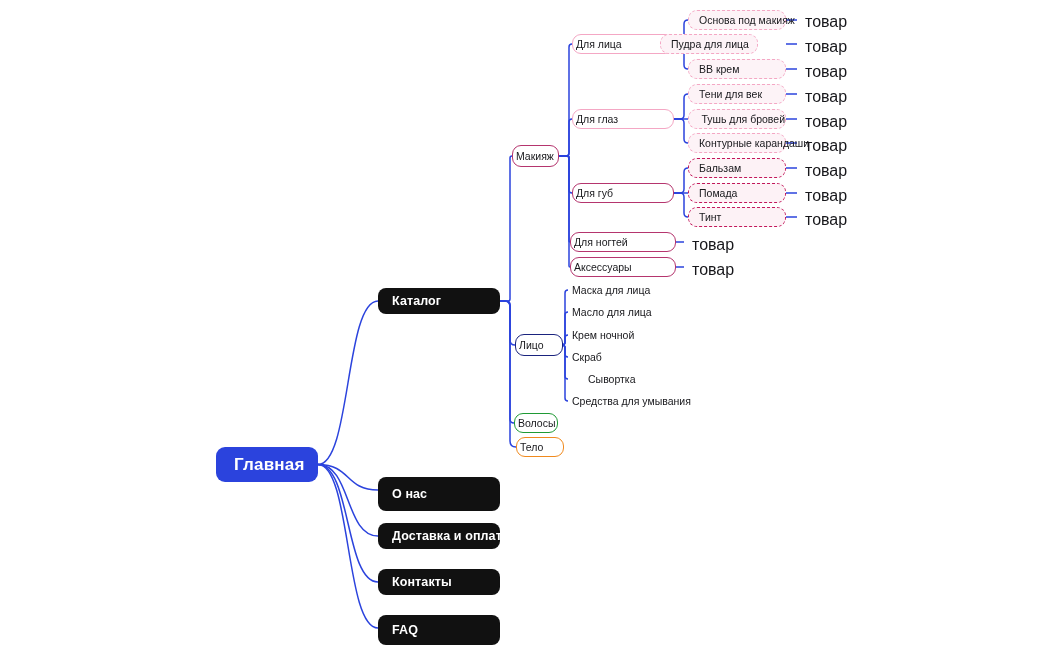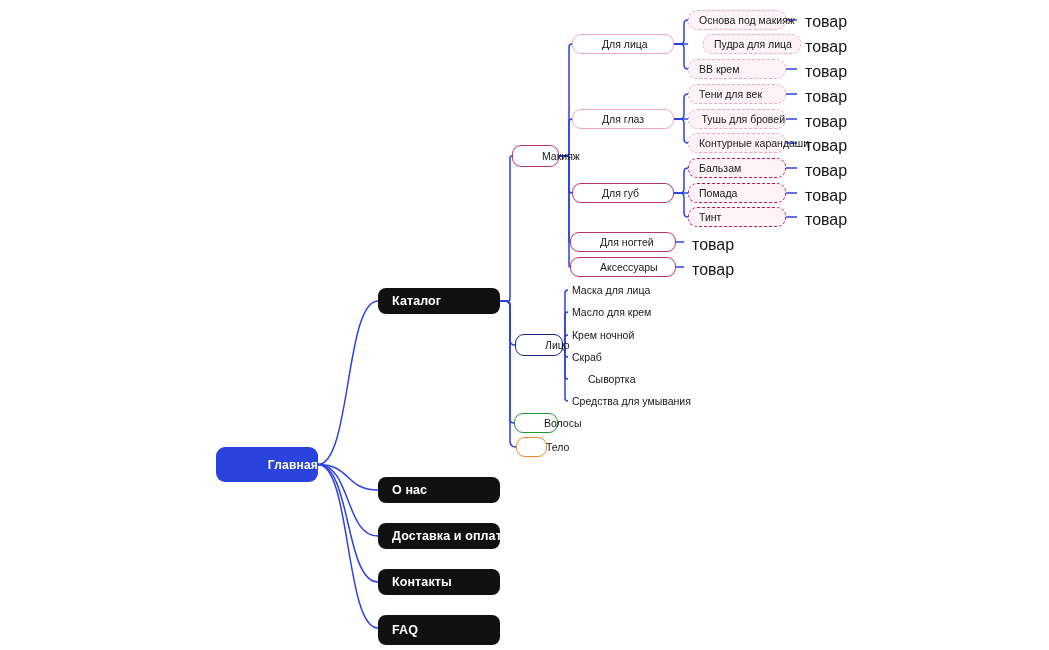--- a/index.html
+++ b/index.html
@@ -6,29 +6,29 @@
   body{width:1049px;height:650px;overflow:hidden;
        font-family:"Liberation Sans","DejaVu Sans",sans-serif;}
   #canvas{position:relative;width:1049px;height:650px;background:#ffffff;}
   svg.edges{position:absolute;left:0;top:0;width:1049px;height:650px;pointer-events:none;}
 
   .node{position:absolute;box-sizing:border-box;display:flex;align-items:center;
         white-space:nowrap;}
 
   
   .n-root{background:#2b43dd;color:#ffffff;border-radius:9px;
-          font-size:12px;font-weight:700;padding-left:18px;letter-spacing:.2px;justify-content:flex-end;}
+          font-size:17px;font-weight:700;padding-left:18px;letter-spacing:.2px;}
 
   
   .n-black{background:#111111;color:#ffffff;border-radius:8px;
            font-size:12.5px;font-weight:700;padding-left:14px;letter-spacing:.1px;}
 
   
   .n-chip{background:#ffffff;border-radius:9px;font-size:10.5px;color:#17171b;
-          padding-left:29px;border:1.6px solid #c2185b;}
+          padding-left:3px;border:1.6px solid #c2185b;}
   .n-chip.crimson{border-color:#b5356e;}
   .n-chip.pinklt{border-color:#f4a7c4;}
   .n-chip.navy{border-color:#1a237e;}
   .n-chip.green{border-color:#1f9a35;}
   .n-chip.orange{border-color:#f08a1e;}
 
   
   .n-dash{background:#fdf3f7;border-radius:9px;font-size:10.5px;color:#17171b;
           padding-left:10px;border:1.4px dashed #f4a7c4;}
   .n-dash.crimson{border-color:#c2185b;background:#fdf2f6;}
@@ -83,42 +83,42 @@
       <path d="M 555 345 L 562 345 Q 565 345 565 348 L 565 376 Q 565 379 568 379 L 568 379" fill="none" stroke="#2b43dd" stroke-width="1.5"></path>
       <path d="M 555 345 L 562 345 Q 565 345 565 348 L 565 398 Q 565 401 568 401 L 568 401" fill="none" stroke="#2b43dd" stroke-width="1.5"></path>
     </svg>
   <div id="nodes">
       <div class="node n-root" style="left: 216px; top: 447px; width: 102px; height: 35px;">
         <span>Главная</span>
       </div>
       <div class="node n-black" style="left: 378px; top: 288px; width: 122px; height: 26px;">
         <span>Каталог</span>
       </div>
-      <div class="node n-black" style="left: 378px; top: 477px; width: 122px; height: 26px;">
+      <div class="node n-black" style="left: 378px; top: 477px; width: 122px; height: 34px;">
         <span>О нас</span>
       </div>
       <div class="node n-black" style="left: 378px; top: 523px; width: 122px; height: 26px;">
         <span>Доставка и оплата</span>
       </div>
       <div class="node n-black" style="left: 378px; top: 569px; width: 122px; height: 26px;">
         <span>Контакты</span>
       </div>
       <div class="node n-black" style="left: 378px; top: 615px; width: 122px; height: 30px; text-align: center;">
         <span>FAQ</span>
       </div>
       <div class="node n-chip crimson" style="left: 512px; top: 145px; width: 47px; height: 22px;">
         <span>Макияж</span>
       </div>
       <div class="node n-chip navy" style="left: 515px; top: 334px; width: 48px; height: 22px;">
         <span>Лицо</span>
       </div>
       <div class="node n-chip green" style="left: 514px; top: 413px; width: 44px; height: 20px;">
         <span>Волосы</span>
       </div>
-      <div class="node n-chip orange" style="left: 516px; top: 437px; width: 18px; height: 20px;">
+      <div class="node n-chip orange" style="left: 516px; top: 437px; width: 48px; height: 20px;">
         <span>Тело</span>
       </div>
       <div class="node n-chip pinklt" style="left: 572px; top: 34px; width: 102px; height: 20px;">
         <span>Для лица</span>
       </div>
       <div class="node n-chip pinklt" style="left: 572px; top: 109px; width: 102px; height: 20px;">
         <span>Для глаз</span>
       </div>
       <div class="node n-chip crimson" style="left: 572px; top: 183px; width: 102px; height: 20px;">
         <span>Для губ</span>
@@ -128,21 +128,21 @@
       </div>
       <div class="node n-chip crimson" style="left: 570px; top: 257px; width: 106px; height: 20px;">
         <span>Аксессуары</span>
       </div>
       <div class="node n-dash pinklt" style="left: 688px; top: 10px; width: 98px; height: 20px;">
         <span>Основа под макияж</span>
       </div>
       <div class="node n-tovar" style="left: 805px; top: 13px;">
         <span>товар</span>
       </div>
-      <div class="node n-dash pinklt" style="left: 703px; top: 34px; width: 98px; height: 20px;">
+      <div class="node n-dash pinklt" style="left: 660px; top: 34px; width: 98px; height: 20px;">
         <span>Пудра для лица</span>
       </div>
       <div class="node n-tovar" style="left: 805px; top: 38px;">
         <span>товар</span>
       </div>
       <div class="node n-dash pinklt" style="left: 688px; top: 59px; width: 98px; height: 20px;">
         <span>BB крем</span>
       </div>
       <div class="node n-tovar" style="left: 805px; top: 63px;">
         <span>товар</span>
@@ -186,21 +186,21 @@
       <div class="node n-tovar" style="left: 692px; top: 236px;">
         <span>товар</span>
       </div>
       <div class="node n-tovar" style="left: 692px; top: 261px;">
         <span>товар</span>
       </div>
       <div class="node n-text" style="left: 572px; top: 283px; height: 14px;">
         <span>Маска для лица</span>
       </div>
       <div class="node n-text" style="left: 572px; top: 305px; height: 14px;">
-        <span>Масло для крем</span>
+        <span>Масло для лица</span>
       </div>
       <div class="node n-text" style="left: 572px; top: 328px; height: 14px;">
         <span>Крем ночной</span>
       </div>
       <div class="node n-text" style="left: 572px; top: 350px; height: 14px;">
         <span>Скраб</span>
       </div>
       <div class="node n-text" style="left: 588px; top: 372px; height: 14px;">
         <span>Сывортка</span>
       </div>

